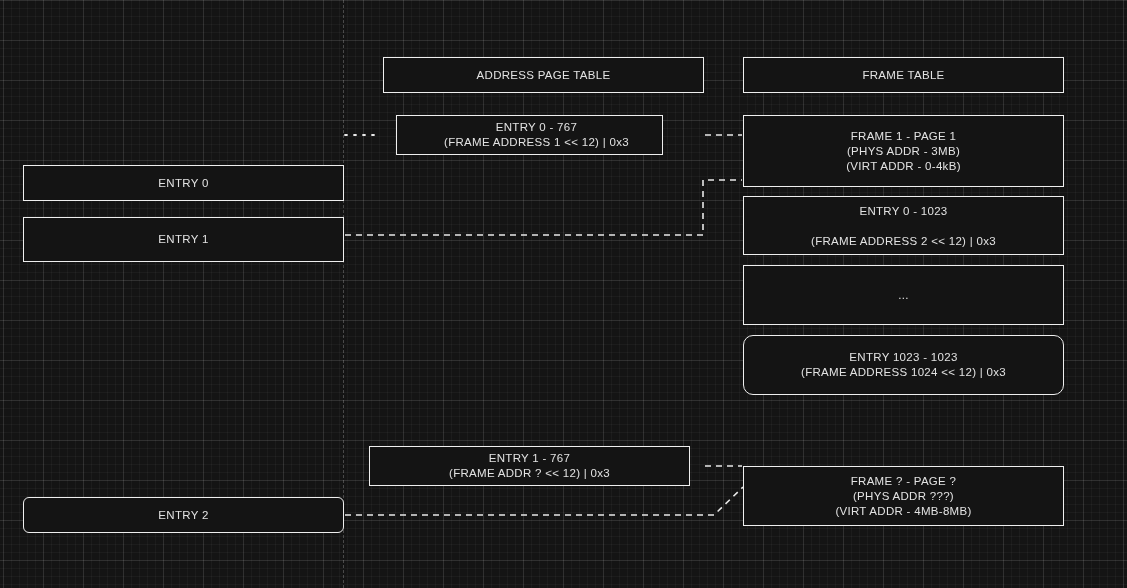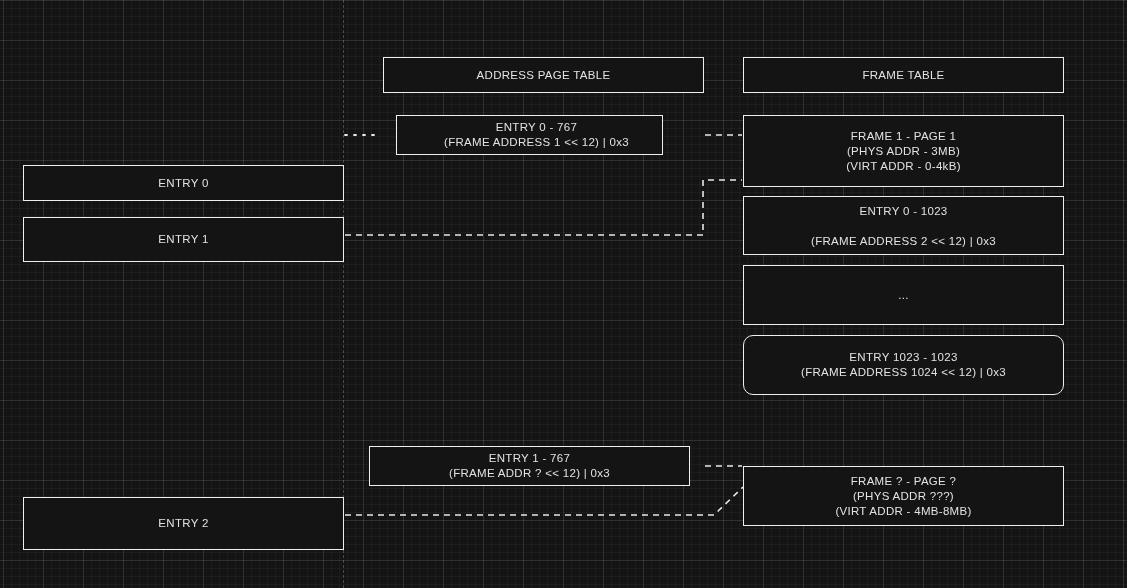--- a/index.html
+++ b/index.html
@@ -85,21 +85,21 @@
     <path class="link-dashed" d="M 345,235 L 703,235 L 703,180 L 742,180"></path>
     <path class="link-dashed" d="M 705,466 L 742,466"></path>
     <path class="link-dashed" d="M 345,515 L 714,515 L 743,487"></path>
   </svg>
 
 
   <div class="node" style="left:23px; top:117px; width:321px; height:36px;margin-top:48px;">ENTRY 0</div>
 
   <div class="node" style="left:23px; top:217px; width:321px; height:45px;">ENTRY 1</div>
 
-  <div class="node" style="left:23px; top:497px; width:321px; height:53px;">ENTRY 2</div>
+  <div class="node" style="left:23px; top:497px; width:321px; height:36px;border-radius:6px;">ENTRY 2</div>
 
   <div class="node" style="left:383px; top:57px; width:321px; height:36px;">ADDRESS PAGE TABLE</div>
 
   <div class="node" style="left:396px; top:115px; width:267px; height:40px;padding-left:20px;">ENTRY 0 - 767
 (FRAME ADDRESS 1 &lt;&lt; 12) | 0x3</div>
 
   <div class="node" style="left:369px; top:446px; width:321px; height:40px;">ENTRY 1 - 767
 (FRAME ADDR ? &lt;&lt; 12)  | 0x3</div>
 
   <div class="node" style="left:743px; top:57px; width:321px; height:36px;">FRAME TABLE</div>

